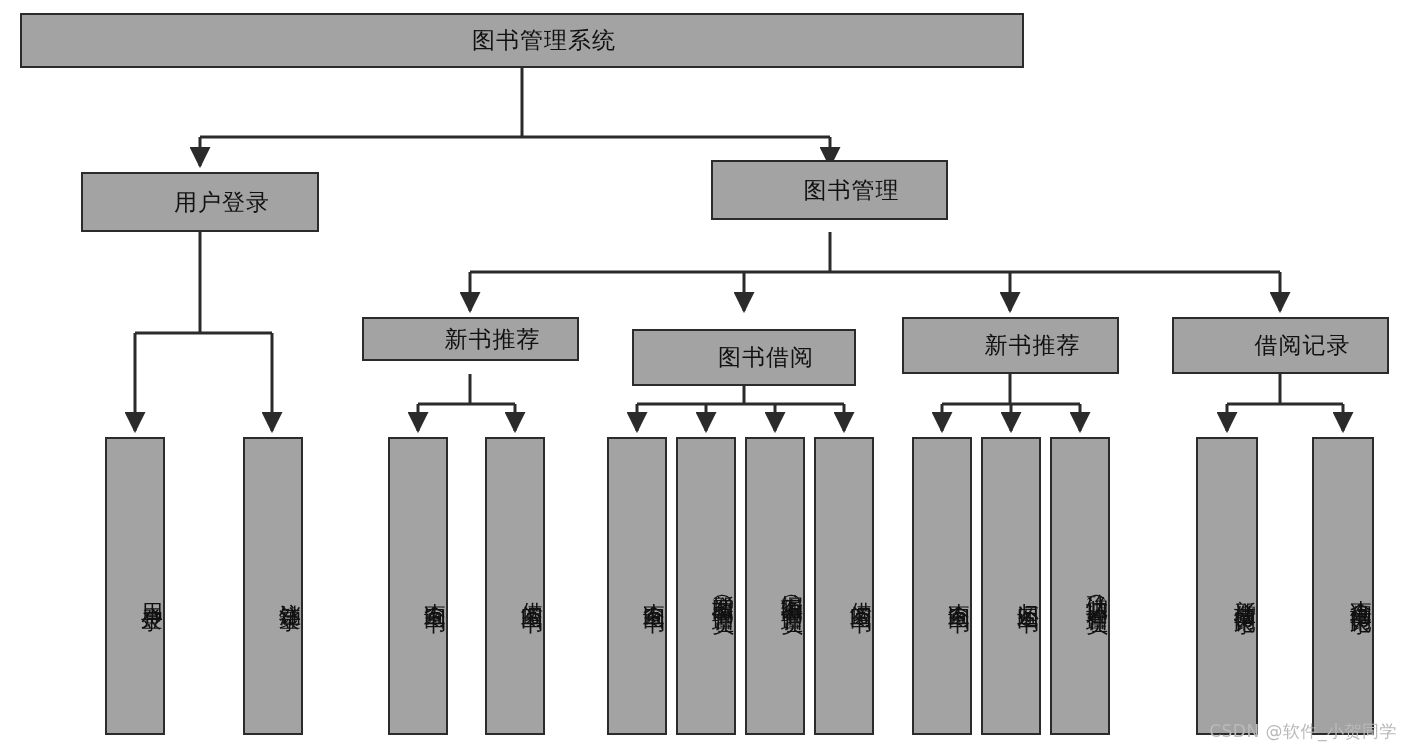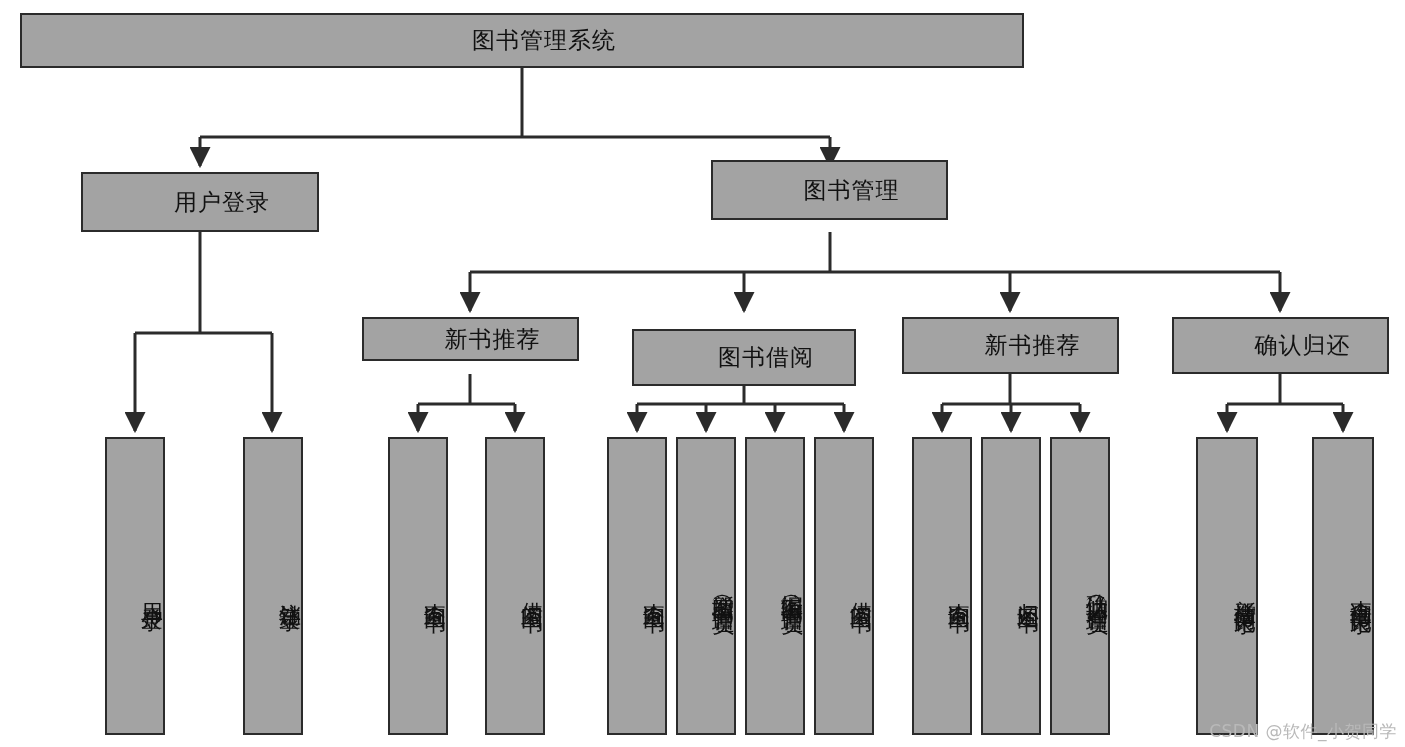--- a/index.html
+++ b/index.html
@@ -141,21 +141,21 @@
   <div class="node horiz" style="left:362px; top:317px; width:217px; height:44px;">
     <span class="node-label">新书推荐</span>
   </div>
   <div class="node horiz" style="left:632px; top:317px; width:224px; height:57px;margin-top:12px;">
     <span class="node-label">图书借阅</span>
   </div>
   <div class="node horiz" style="left:902px; top:317px; width:217px; height:57px;">
     <span class="node-label">新书推荐</span>
   </div>
   <div class="node horiz" style="left:1172px; top:317px; width:217px; height:57px;">
-    <span class="node-label">确认归还</span>
+    <span class="node-label">借阅记录</span>
   </div>
 
   <div class="node vert" style="left:105px; top:437px; width:60px; height:298px;">
     <span class="node-label">用户登录</span>
   </div>
   <div class="node vert" style="left:243px; top:437px; width:60px; height:298px;">
     <span class="node-label">注销登录</span>
   </div>
 
   <div class="node vert" style="left:388px; top:437px; width:60px; height:298px;">

